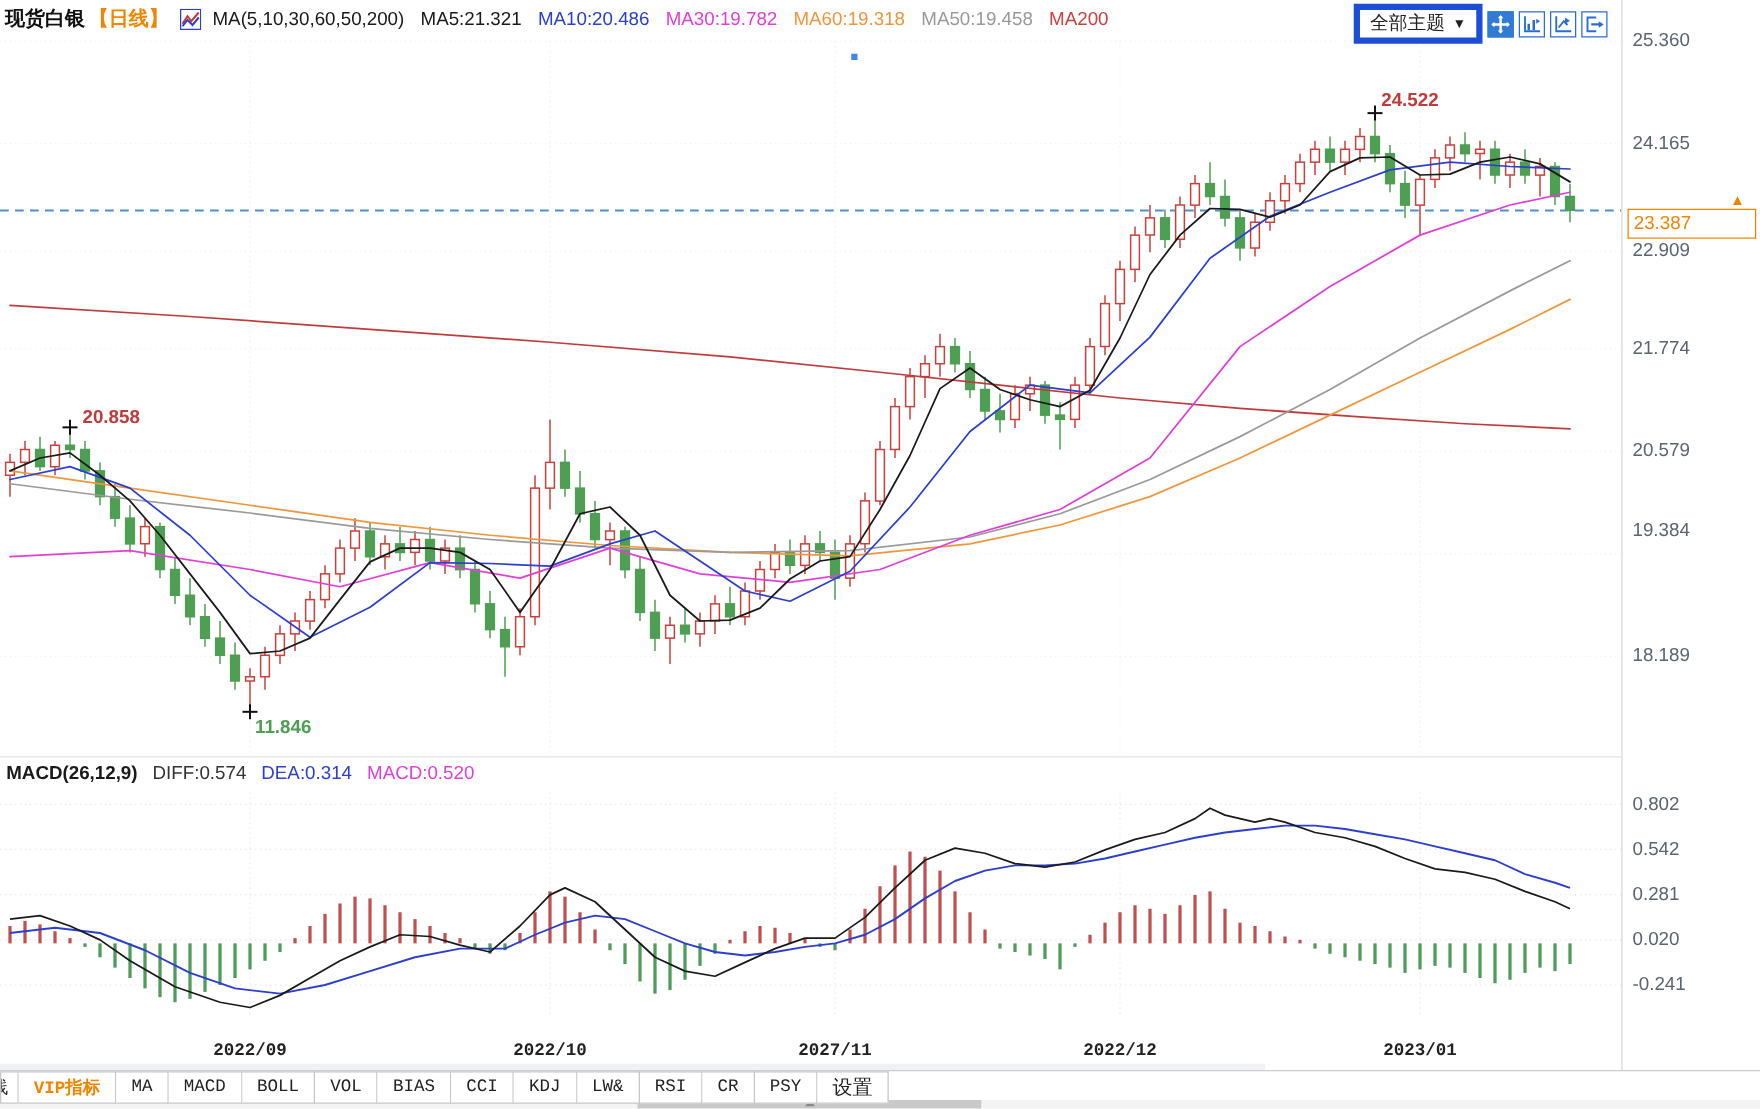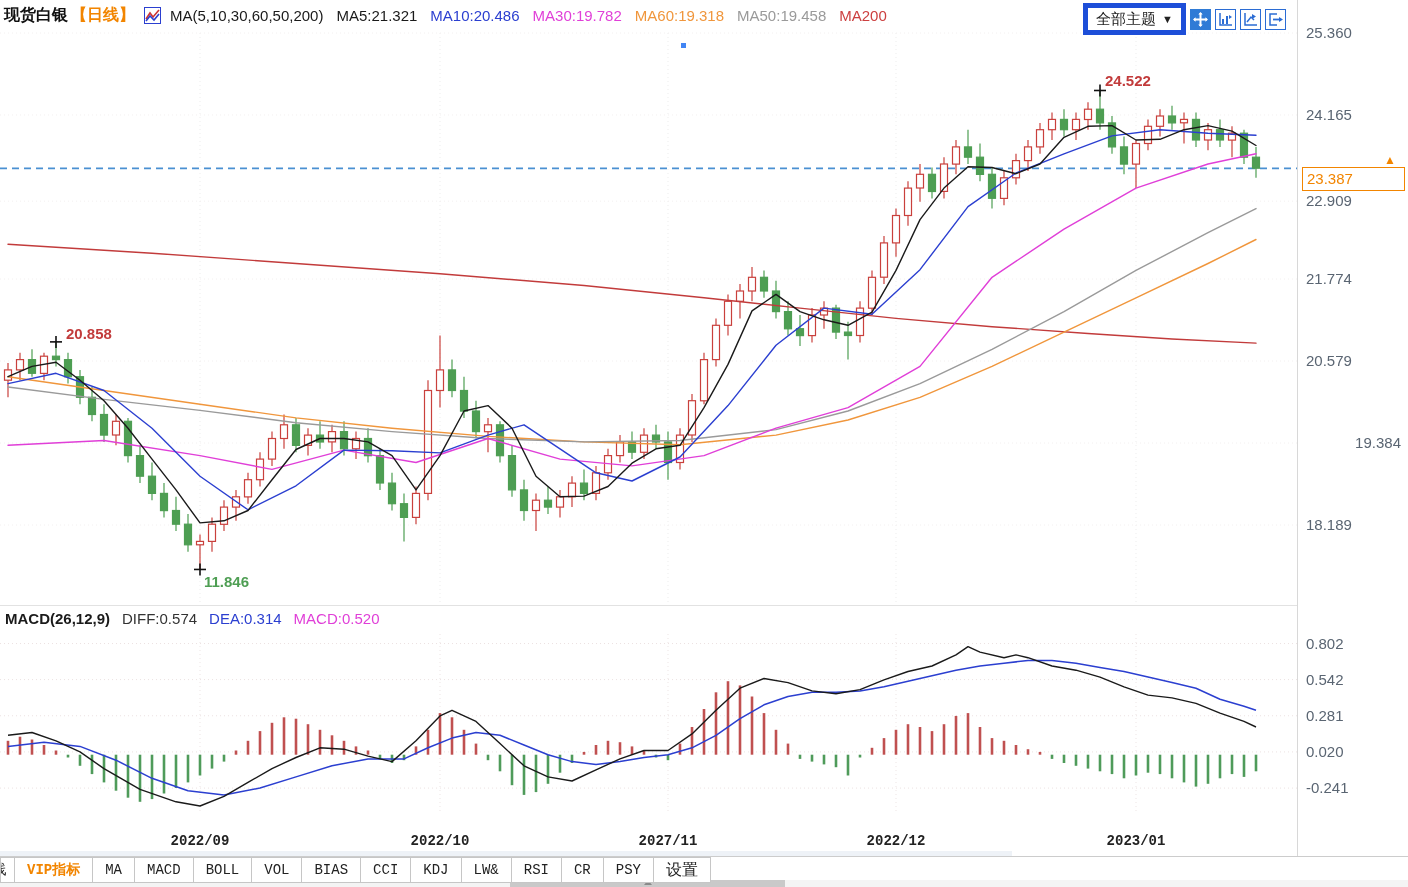--- a/index.html
+++ b/index.html
@@ -465,21 +465,21 @@
       </svg>
     </div>
   </div>
 
   <div id="price-axis">
       <span class="axis-label" style="top: 24px;">25.360</span>
       <span class="axis-label" style="top: 105.989px;">24.165</span>
       <span class="axis-label" style="top: 192.163px;">22.909</span>
       <span class="axis-label" style="top: 270.035px;">21.774</span>
       <span class="axis-label" style="top: 352.024px;">20.579</span>
-      <span class="axis-label" style="top: 434px; text-align: right;">19.384</span>
+      <span class="axis-label" style="top: 416px;">19.384</span>
       <span class="axis-label" style="top: 516.002px;">18.189</span>
     </div>
 
   <span class="tag-arrow" id="tag-arrow" style="left: 1384px; top: 154.368px;">▲</span>
   <div class="tag" id="price-tag" style="top: 167.368px; border-color: rgb(242, 133, 0); color: rgb(242, 133, 0);">23.387</div>
 
   <div class="mhdr" id="macd-header">
       <span style="color: rgb(26, 26, 26); font-weight: bold;">MACD(26,12,9)</span>
       <span style="color: rgb(51, 51, 51);">DIFF:0.574</span>
       <span style="color: rgb(43, 63, 208);">DEA:0.314</span>

